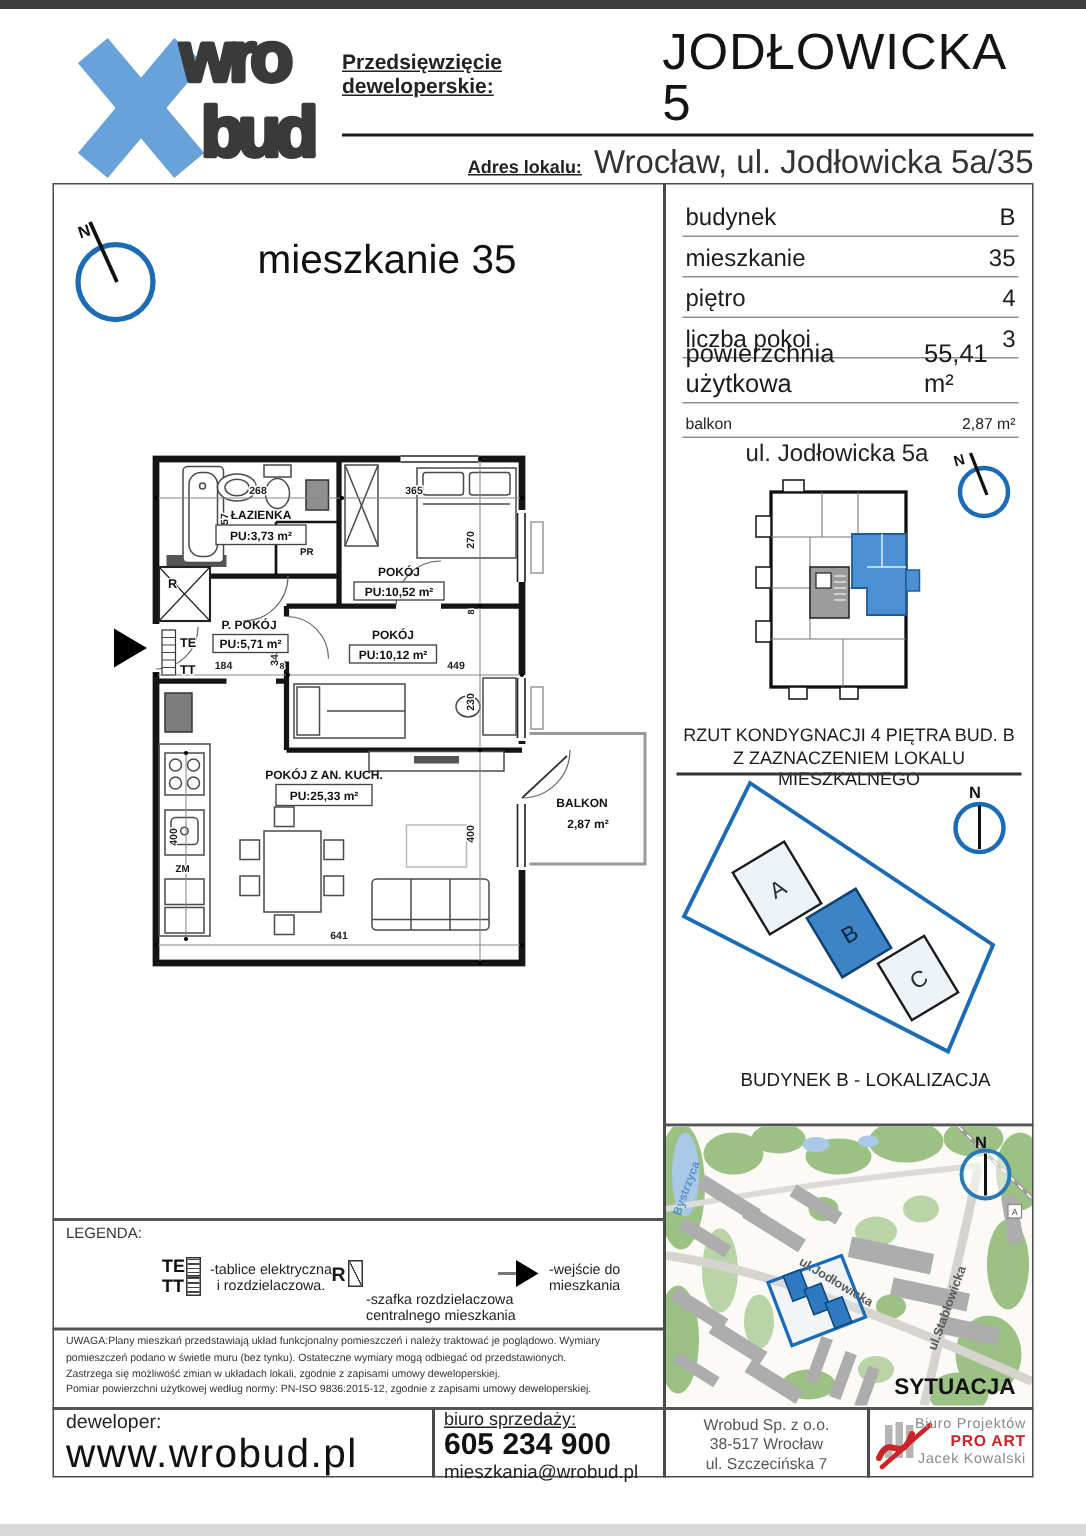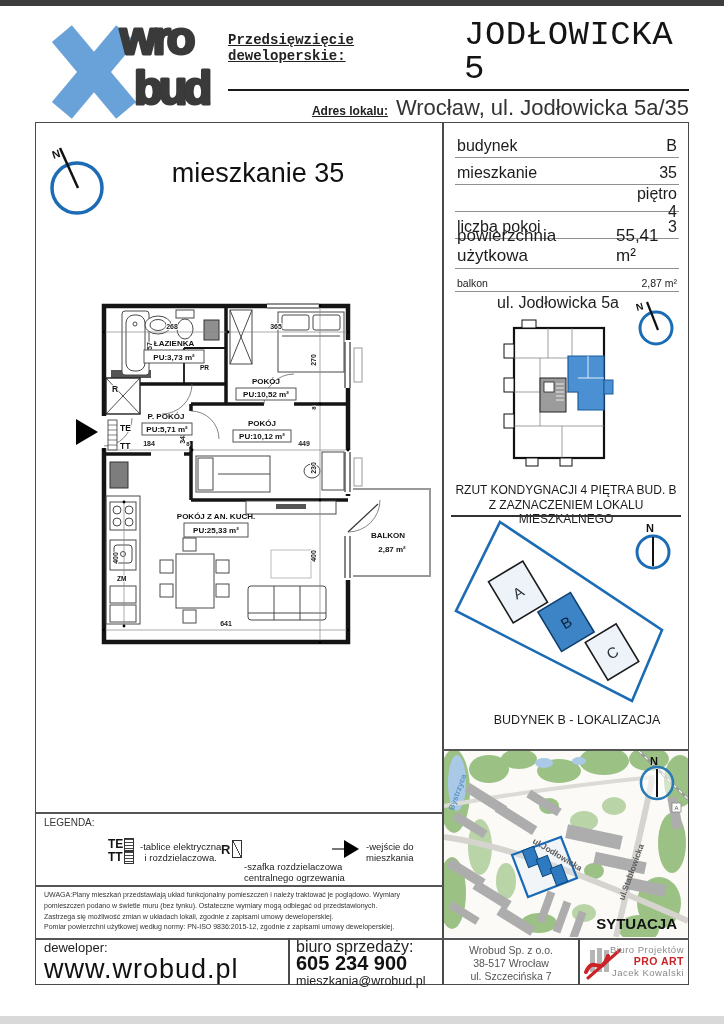--- a/index.html
+++ b/index.html
@@ -4,21 +4,21 @@
 <style>
   html,body{margin:0;padding:0;background:#fff;}
   .page{position:relative;width:724px;height:1024px;background:#fff;overflow:hidden;
         font-family:"Liberation Sans",sans-serif;color:#1a1a1a;}
   .abs{position:absolute;}
   .hline{position:absolute;background:#555;height:1.5px;}
   .vline{position:absolute;background:#4a4a4a;width:1.5px;}
 
   
   .hdr-row1{display:flex;justify-content:flex-end;align-items:baseline;gap:10px;
-            border-bottom:2.5px solid #1a1a1a;padding-bottom:3px;font-family:Liberation Mono, monospace;}
+            border-bottom:2.5px solid #1a1a1a;padding-bottom:3px;}
   .hdr-label{font-size:14px;color:#222;text-decoration:underline;font-weight:bold;}
   .hdr-title{font-size:34px;color:#141414;letter-spacing:.5px;line-height:1;}
   .hdr-row2{display:flex;justify-content:flex-end;align-items:baseline;gap:8px;margin-top:5px;}
   .hdr-label2{font-size:12px;color:#222;text-decoration:underline;font-weight:bold;}
   .hdr-addr{font-size:22px;color:#333;line-height:1.1;}
 
   
   .info-row{display:flex;justify-content:space-between;align-items:flex-end;
             border-bottom:1px solid #8f8f8f;box-sizing:border-box;padding:0 2px 2px 2px;}
   .info-row .lab{font-size:16px;color:#1c1c1c;}
@@ -37,21 +37,21 @@
         background:linear-gradient(to top right,transparent 46%,#444 46%,#444 54%,transparent 54%);}
   .lg-txt{font-size:9.5px;color:#222;line-height:11px;}
   .lg-arrow{width:0;height:0;border-left:15px solid #000;border-top:9px solid transparent;border-bottom:9px solid transparent;}
   .lg-line{width:12px;height:1.5px;background:#777;}
 
   .uwaga{font-size:7px;color:#333;line-height:10.8px;white-space:nowrap;}
 
   
   .ft-label{font-size:13px;color:#222;line-height:14px;}
   .ft-url{font-size:27px;color:#111;letter-spacing:1px;line-height:28px;}
-  .ft-label2{font-size:16px;color:#222;line-height:13px;}
+  .ft-label2{font-size:12px;color:#222;line-height:13px;text-decoration:underline;}
   .ft-phone{font-size:20px;font-weight:bold;color:#111;line-height:21px;}
   .ft-mail{font-size:12.5px;color:#222;line-height:14px;}
   .ft-co{font-size:10.5px;color:#555;line-height:13px;text-align:center;}
   .ft-st1{font-size:9.5px;color:#8a8a8a;line-height:11px;letter-spacing:.5px;text-align:right;}
   .ft-st2{font-size:10.5px;color:#cc2328;font-weight:bold;line-height:12px;letter-spacing:.5px;text-align:right;}
 
   
   svg text{font-family:"Liberation Sans",sans-serif;}
   .plan-name{font-size:8px;font-weight:bold;fill:#111;text-anchor:middle;}
   .plan-pu{font-size:8px;font-weight:bold;fill:#111;text-anchor:middle;}
@@ -291,21 +291,21 @@
 
   <div class="abs" style="left:455px;top:131px;width:224px;">
     <div class="info-row" style="height:27px;">
       <span class="lab">budynek</span>
       <span class="val">B</span>
       </div>
     <div class="info-row" style="height:27px;">
       <span class="lab">mieszkanie</span>
       <span class="val">35</span>
       </div>
-    <div class="info-row" style="height:27px;flex-direction:column;">
+    <div class="info-row" style="height:27px;">
       <span class="lab">piętro</span>
       <span class="val">4</span>
       </div>
     <div class="info-row" style="height:27px;">
       <span class="lab">liczba pokoi</span>
       <span class="val">3</span>
       </div>
     <div class="info-row r5" style="height:30px;">
       <span class="lab">powierzchnia użytkowa</span>
       <span class="val">55,41 m²</span>
@@ -467,21 +467,21 @@
     <div>-tablice elektryczna</div>
     <div>i rozdzielaczowa.</div>
   </div>
 
   <div class="abs" style="left:221px;top:840px;display:flex;align-items:center;gap:2px;">
     <span style="font-weight:bold;font-size:13px;">R</span>
     <span class="rbox"></span>
   </div>
   <div class="abs lg-txt" style="left:244px;top:841px;margin-top:20px;">
     <div>-szafka rozdzielaczowa</div>
-    <div>centralnego ogrzewania</div>
+    <div>centralnego mieszkania</div>
   </div>
 
   <div class="abs" style="left:332px;top:840px;display:flex;align-items:center;">
     <span class="lg-line"></span>
     <span class="lg-arrow"></span>
   </div>
   <div class="abs lg-txt" style="left:366px;top:841px;">
     <div>-wejście do</div>
     <div>mieszkania</div>
   </div>

